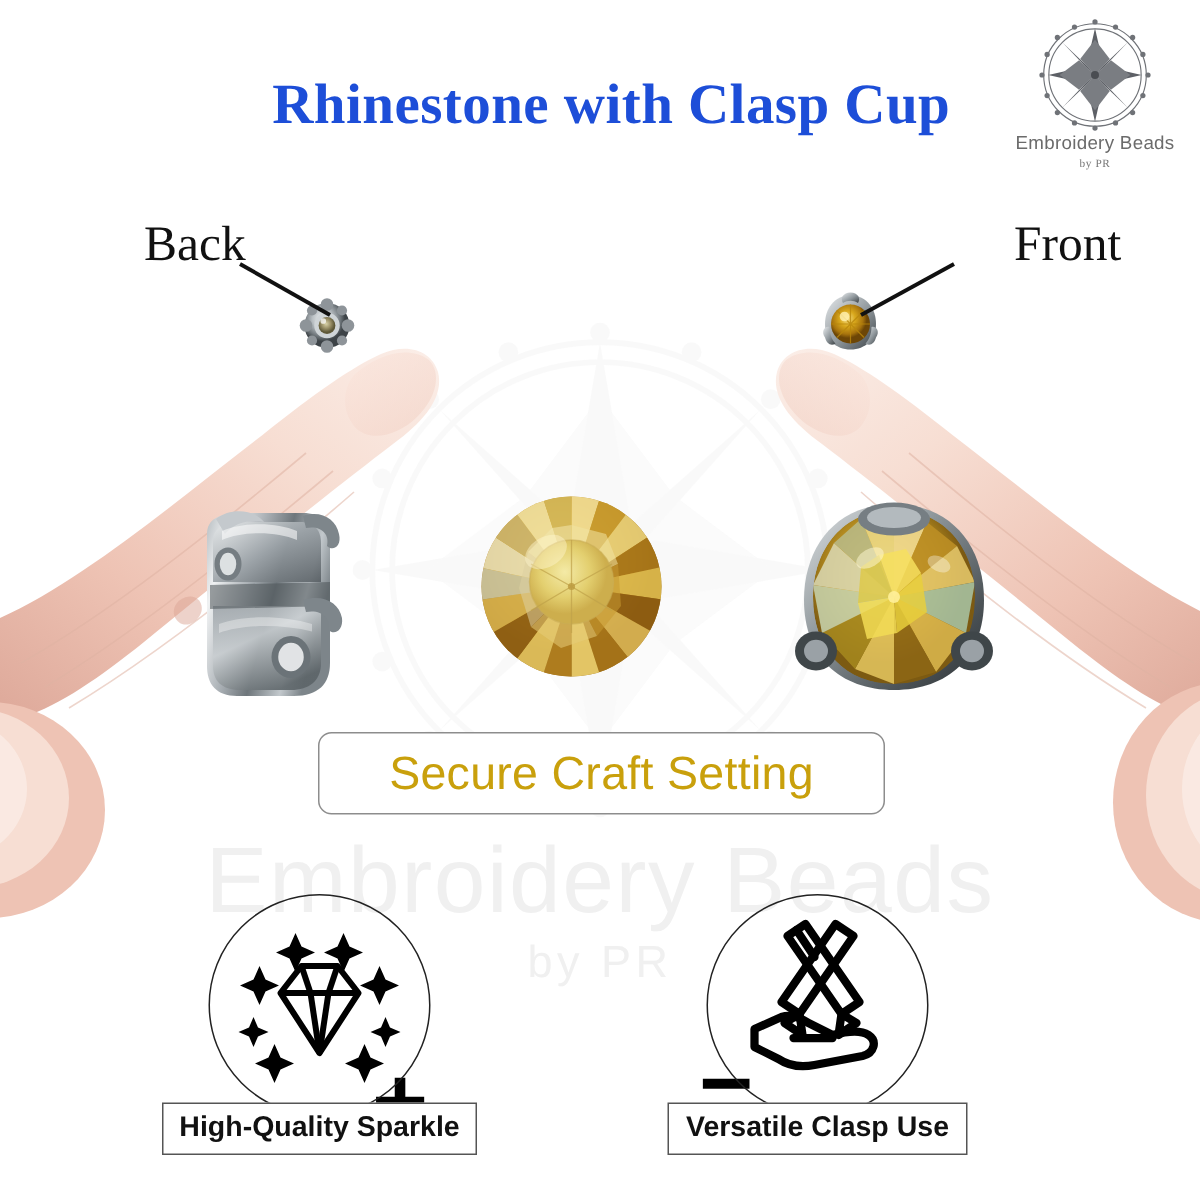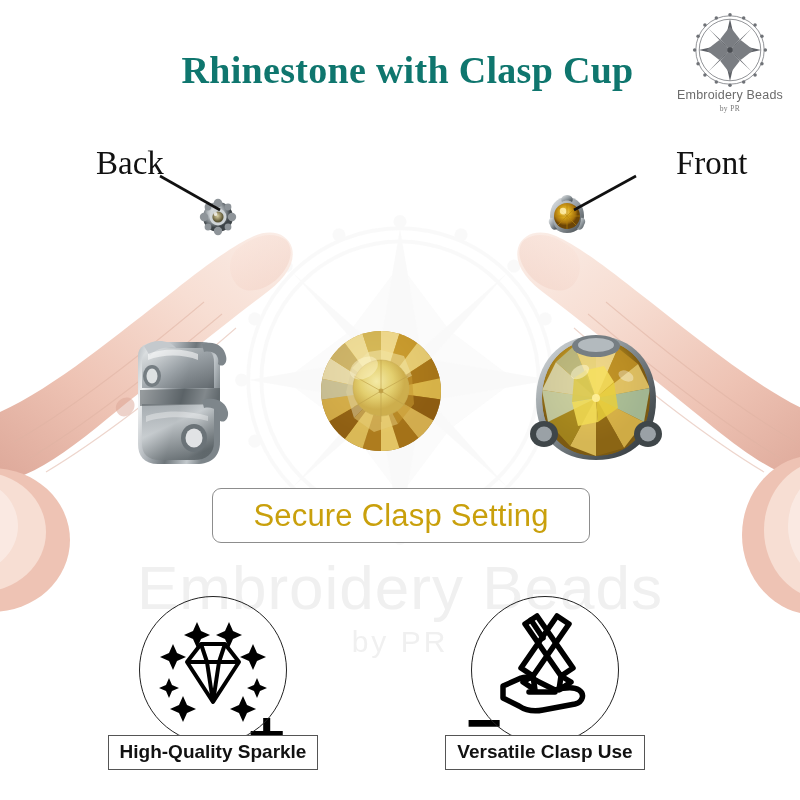--- a/index.html
+++ b/index.html
@@ -41,21 +41,21 @@
   
   .title {
     position:absolute;
     z-index:6;
     left:15px; right:0;
     top:48px;
     text-align:center;
     font-family:"Liberation Serif", serif;
     font-weight:bold;
     font-size:38px;
-    color:#0f766e;
+    color:#1d4ed8;
     letter-spacing:0.3px;
   }
 
   
   .brand-logo {
     position:absolute;
     z-index:7;
     right:14px; top:12px;
     width:112px;
     text-align:center;
@@ -523,21 +523,21 @@
       <ellipse cx="70" cy="16" rx="24" ry="11" fill="#767e83"></ellipse>
       <ellipse cx="70" cy="15" rx="18" ry="7" fill="#c3c9cd" opacity="0.8"></ellipse>
       <ellipse cx="18" cy="104" rx="14" ry="13" fill="#3f4649"></ellipse>
       <ellipse cx="18" cy="104" rx="8" ry="7.5" fill="#9aa1a6"></ellipse>
       <ellipse cx="122" cy="104" rx="14" ry="13" fill="#3f4649"></ellipse>
       <ellipse cx="122" cy="104" rx="8" ry="7.5" fill="#9aa1a6"></ellipse>
     </svg>
   </div>
 
   <div class="banner">
-    <span class="banner-text">Secure Clasp Setting</span>
+    <span class="banner-text">Secure Craft Setting</span>
   </div>
 
   <div class="feature feature-left">
     <div class="feature-circle">
       <svg width="120" height="120" viewBox="0 0 120 120">
         <g fill="none" stroke="#000" stroke-width="4" stroke-linejoin="round">
           <polygon points="34,52 48,34 72,34 86,52 60,92"></polygon>
           <line x1="34" y1="52" x2="86" y2="52"></line>
           <line x1="48" y1="34" x2="54" y2="52"></line>
           <line x1="72" y1="34" x2="66" y2="52"></line>

